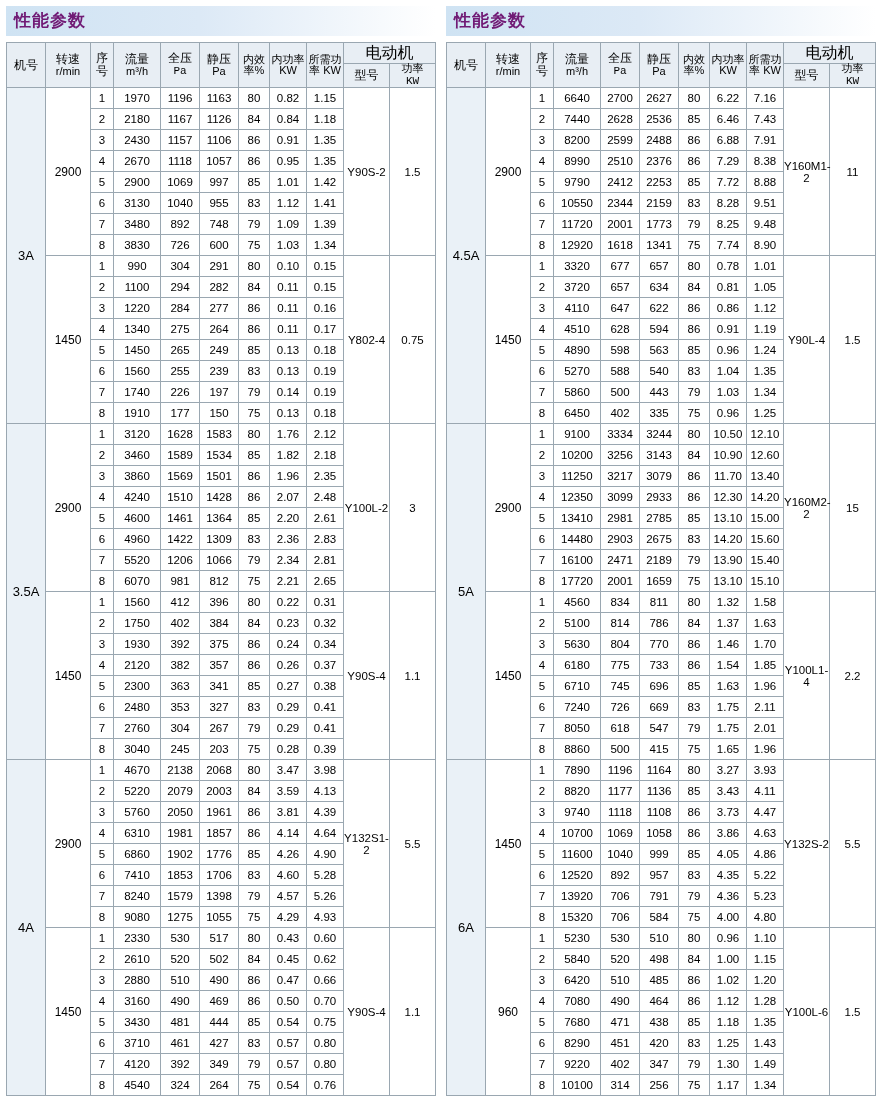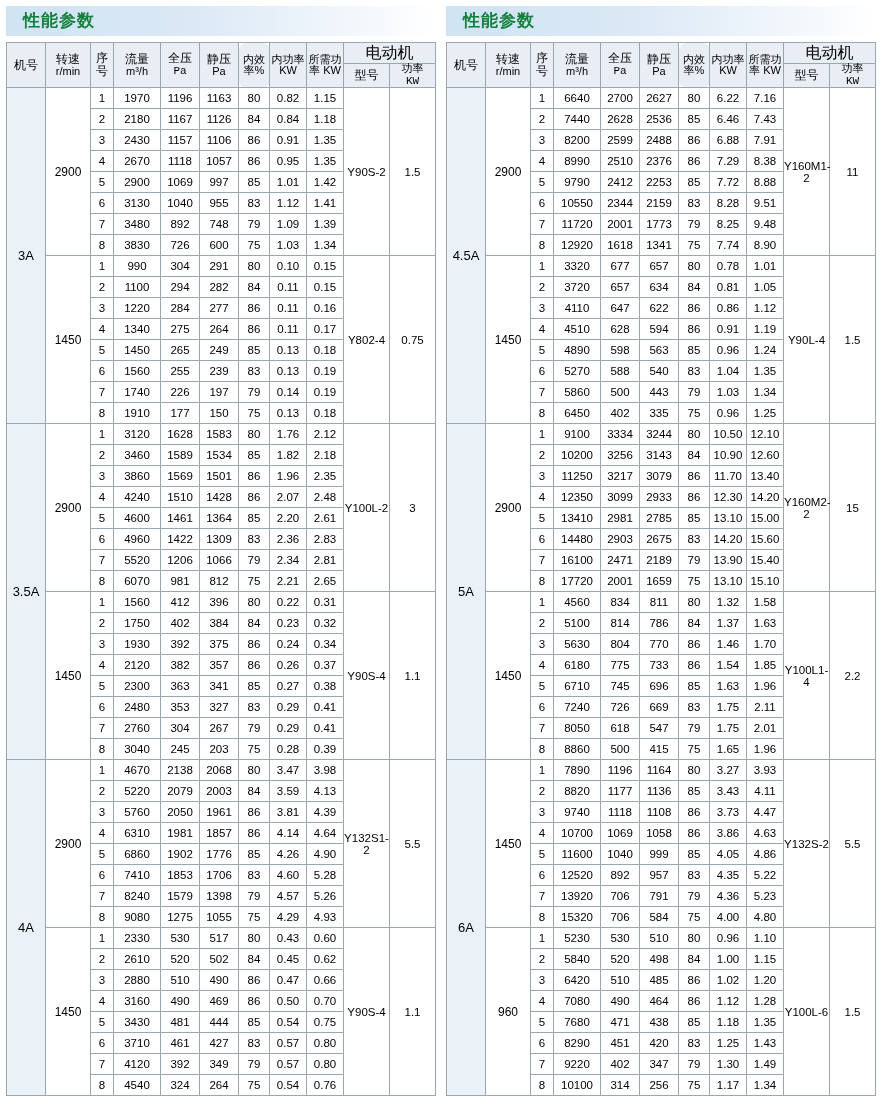--- a/index.html
+++ b/index.html
@@ -2,36 +2,36 @@
 <html><head>
 <meta charset="utf-8">
 <style>
   html,body{margin:0;padding:0;background:#fff;}
   body{width:885px;font-family:"Liberation Sans","DejaVu Sans",sans-serif;color:#000;}
   .page{width:885px;display:flex;gap:10px;padding:6px 6px 0 6px;box-sizing:border-box;}
   .col{width:430px;}
   .title-bar{position:relative;height:30px;margin-bottom:6px;}
   .title-bar .bg{position:absolute;left:0;top:0;width:430px;height:30px;
     background:linear-gradient(to right,#cfe3f3 0%, #dce9f6 45%, #ffffff 100%);}
-  .title-bar .txt{position:relative;font-size:17px;font-weight:bold;color:#15803d;
-    line-height:30px;padding-left:17px;letter-spacing:1px;}
+  .title-bar .txt{position:relative;font-size:17px;font-weight:bold;color:#701a75;
+    line-height:30px;padding-left:8px;letter-spacing:1px;}
   table{border-collapse:collapse;width:430px;table-layout:fixed;}
   td,th{border:1px solid #9aa7b1;text-align:center;vertical-align:middle;
     font-size:11.5px;padding:0;height:20px;background:#fff;}
   th{background:#e8eef4;font-weight:normal;font-size:12px;line-height:1.05;}
   .mcell{background:#eaf1f7;font-size:13px;}
   .rcell{background:#fff;font-size:12px;}
   .hdr-sub{font-size:11px;}
   .w-mach{width:38px;}
   .w-rpm{width:44px;}
   .w-idx{width:22px;}
   .w-flow{width:46px;}
   .w-fp{width:38px;font-family:Liberation Mono, monospace;}
   .w-sp{width:38px;}
-  .w-eff{width:30px;border-radius:8px;}
+  .w-eff{width:30px;}
   .w-pow{width:36px;}
   .w-req{width:36px;}
   .w-model{width:62px;}
   .w-kw{width:30px;font-family:Liberation Mono, monospace;}
   .motor-head{font-size:16px;}
 </style>
 </head>
 <body>
 
 <div class="page">

